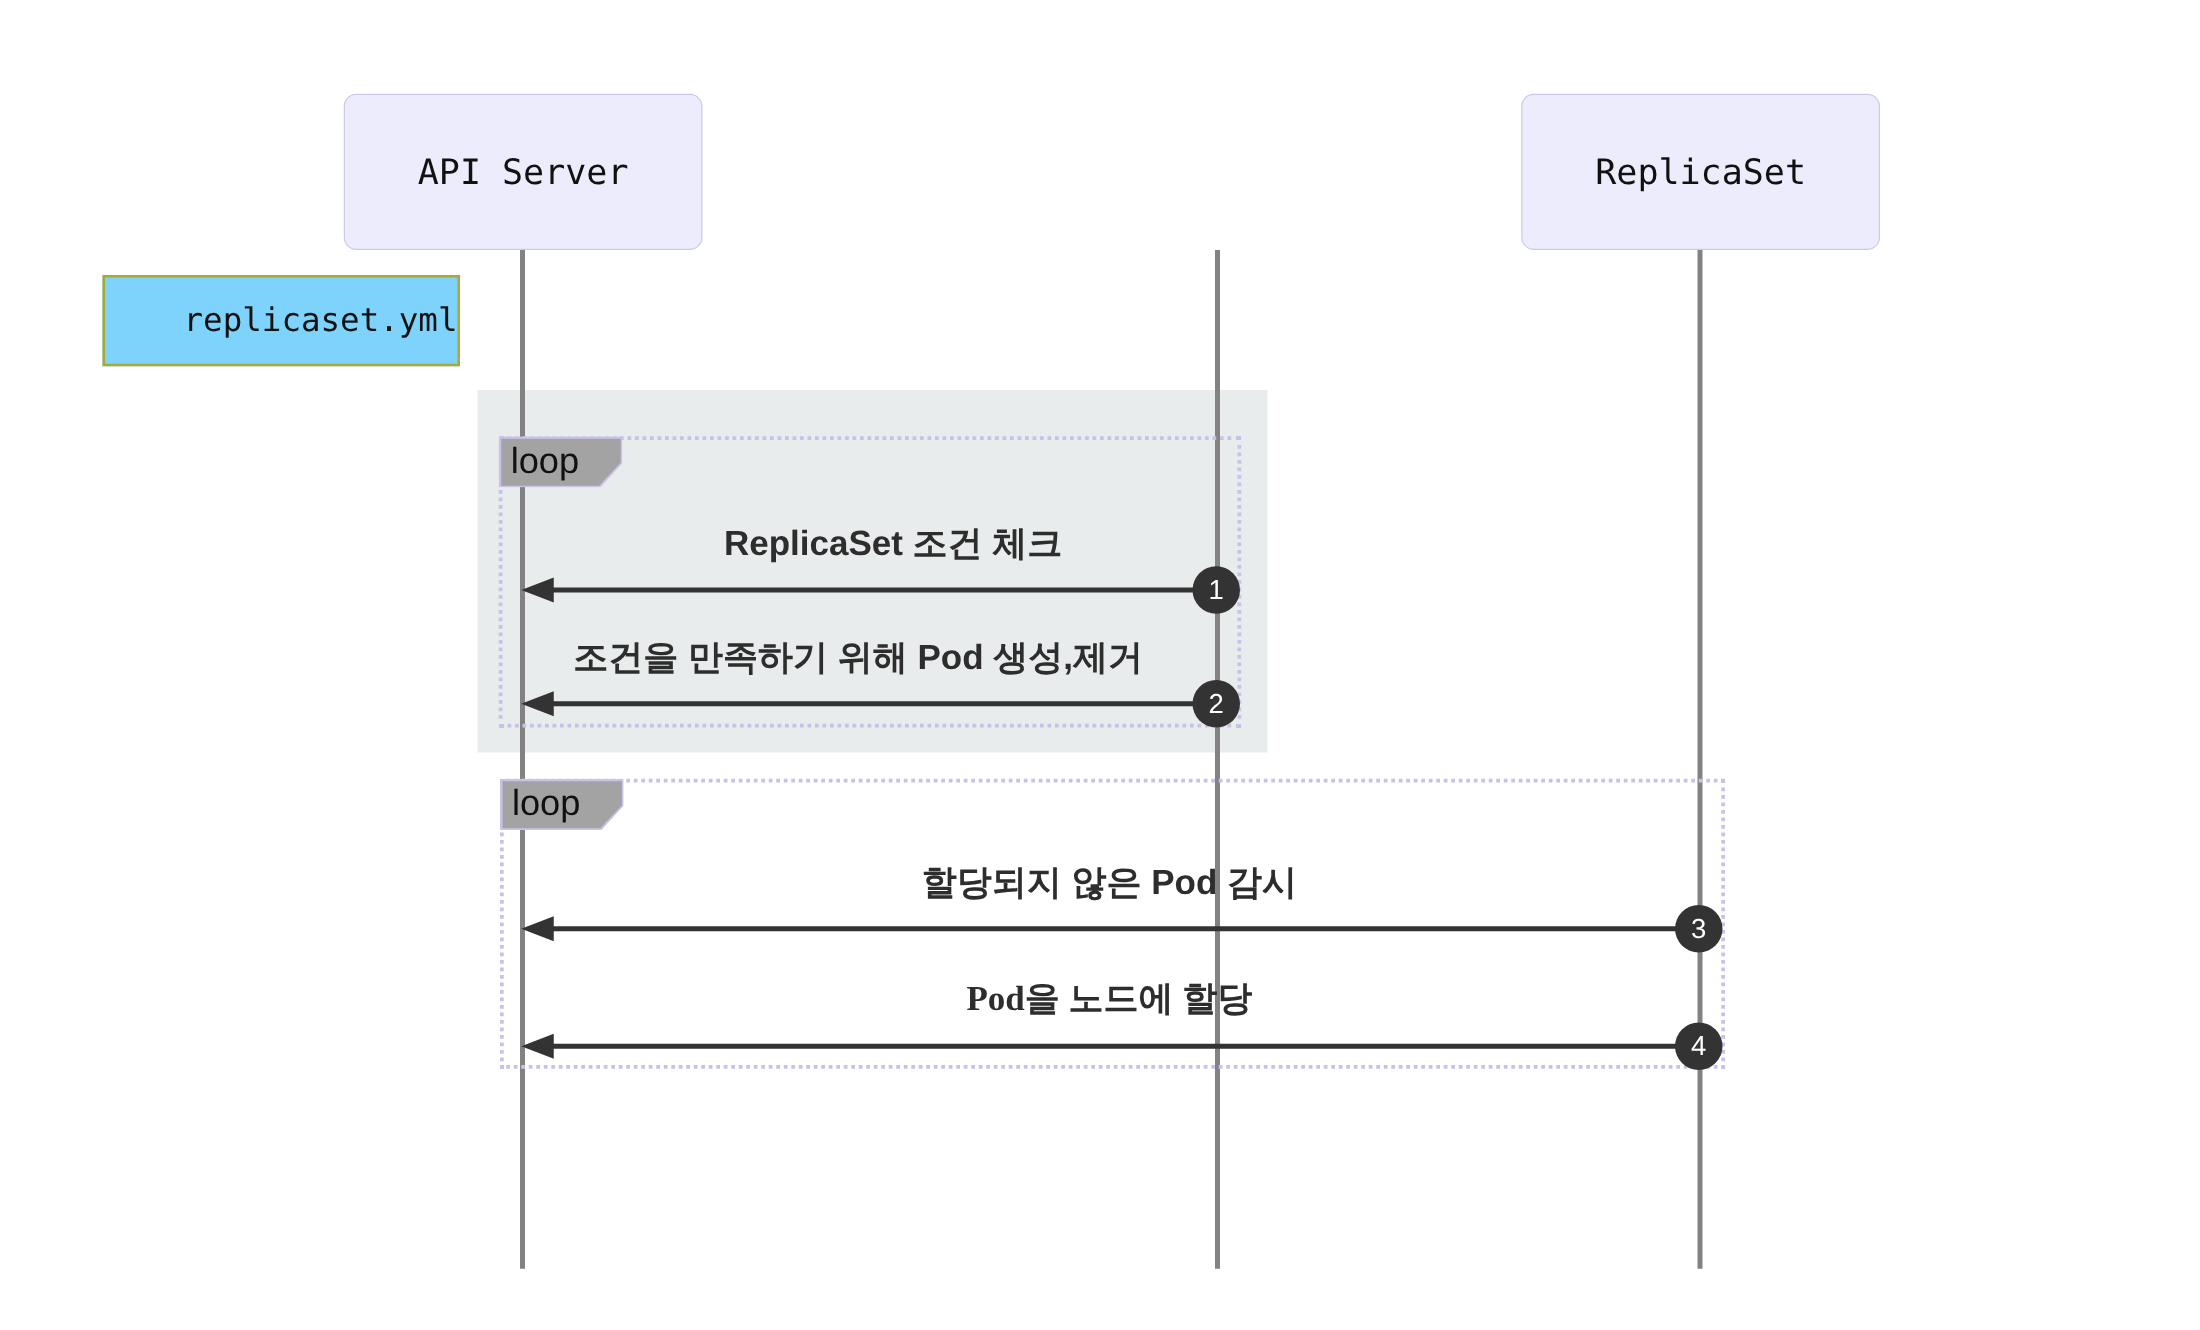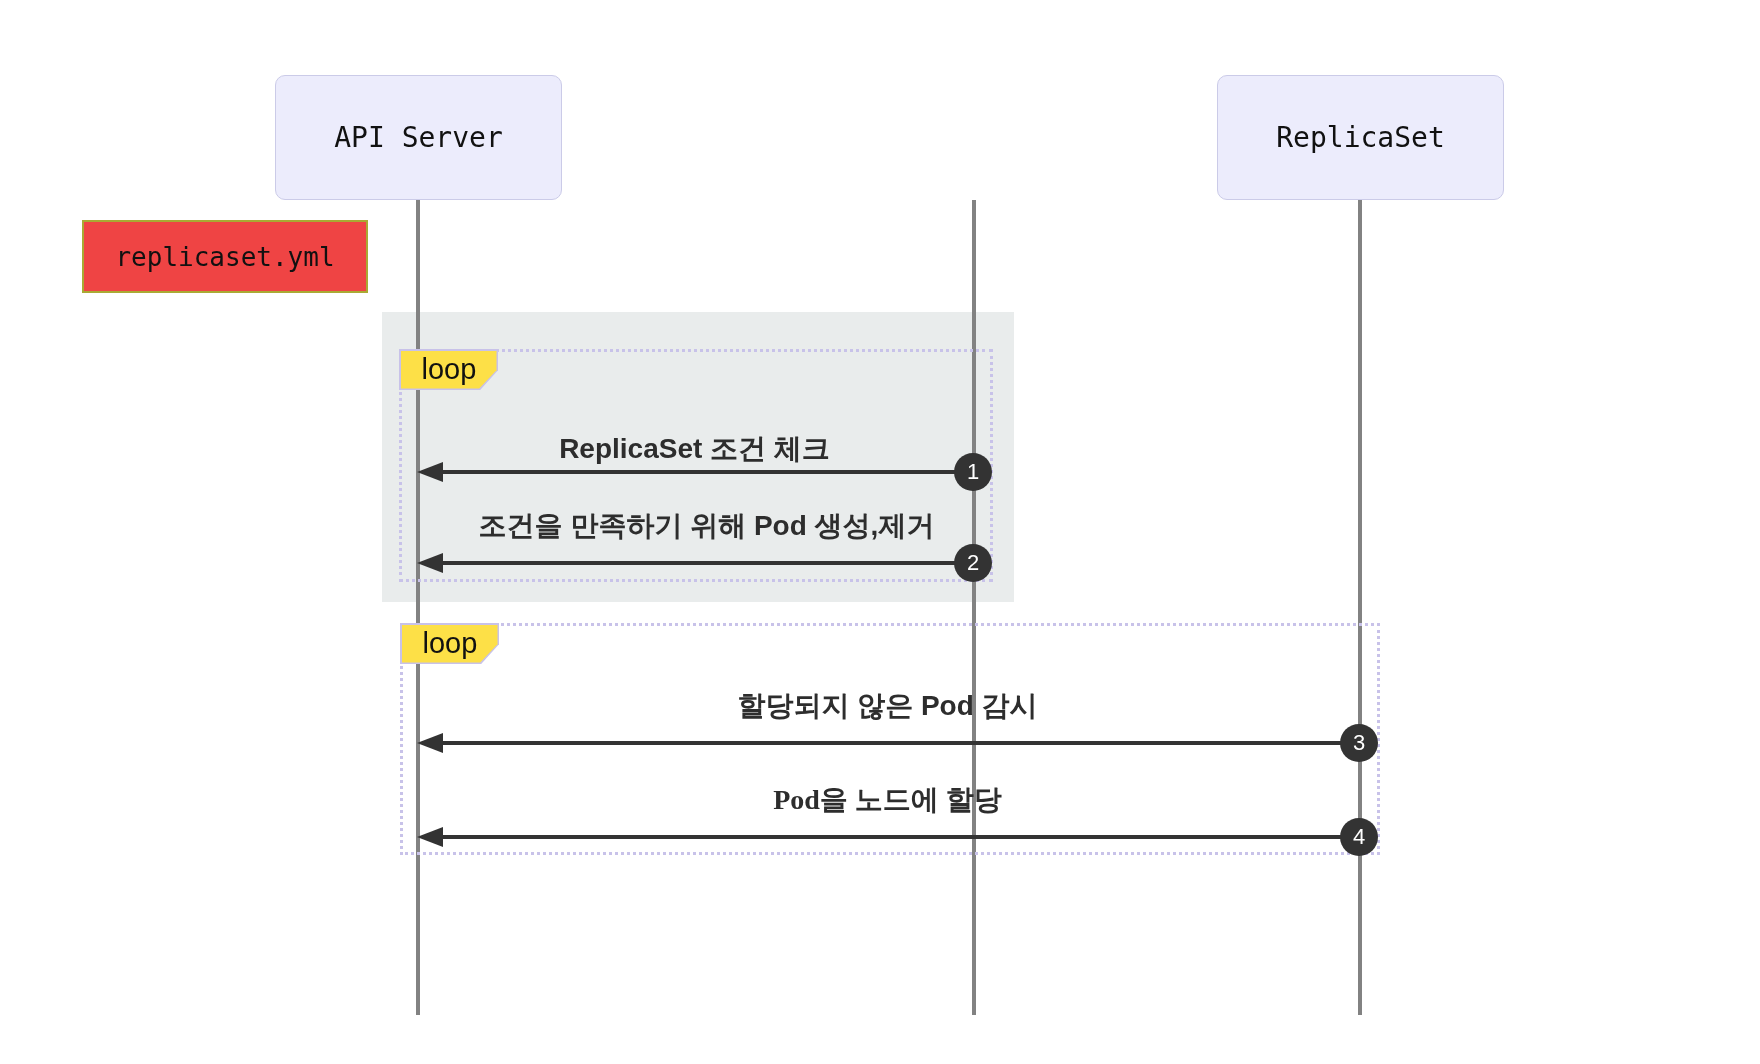--- a/index.html
+++ b/index.html
@@ -25,58 +25,58 @@
   
   .hl-rect{position:absolute;left:382px;top:312px;width:632px;height:290px;background:#E9ECEC;}
 
   
   .loop-frame{position:absolute;box-sizing:border-box;border:3px dotted #C8C2E9;}
   .loop-frame.f1{left:399px;top:349px;width:594px;height:233px;}
   .loop-frame.f2{left:400px;top:623px;width:980px;height:232px;}
   .loop-tag{position:absolute;left:-3px;top:-3px;width:99px;height:41px;
             clip-path:polygon(0 0,100% 0,100% 52%,82% 100%,0 100%);background:#C8C2E9;}
   .loop-tag-inner{position:absolute;left:1.5px;top:1.5px;right:1.5px;bottom:1.5px;
-            clip-path:polygon(0 0,100% 0,100% 52%,82% 100%,0 100%);background:#fde047;
-            display:flex;align-items:center;padding-left:21px;box-sizing:border-box;
+            clip-path:polygon(0 0,100% 0,100% 52%,82% 100%,0 100%);background:#a3a3a3;
+            display:flex;align-items:center;padding-left:8px;box-sizing:border-box;
             font-size:29px;color:#111111;line-height:1;}
 
   
   .msg-label{position:absolute;height:40px;line-height:40px;text-align:center;
              font-size:28px;font-weight:700;color:#2D2D2D;}
   .msg-line{position:absolute;height:4px;background:#333333;}
   .msg-head{position:absolute;width:0;height:0;
             border-top:10px solid transparent;border-bottom:10px solid transparent;
             border-right:26px solid #333333;}
   .seq-badge{position:absolute;width:38px;height:38px;border-radius:50%;background:#333333;
              color:#ffffff;display:flex;align-items:center;justify-content:center;
              font-size:22px;line-height:1;}
 
-  .m1 .msg-label{left:416px;width:557px;top:429px;}
+  .m1 .msg-label{left:416px;width:557px;top:415px;padding-left:20px;}
   .m1 .msg-line{left:438px;width:535px;top:470px;}
   .m1 .msg-head{left:417px;top:462px;}
   .m1 .seq-badge{left:954px;top:453px;}
 
-  .m2 .msg-label{left:428px;width:557px;top:506px;}
+  .m2 .msg-label{left:408px;width:557px;top:506px;}
   .m2 .msg-line{left:438px;width:535px;top:561px;}
   .m2 .msg-head{left:417px;top:553px;}
   .m2 .seq-badge{left:954px;top:544px;}
 
   .m3 .msg-label{left:416px;width:943px;top:686px;}
   .m3 .msg-line{left:438px;width:921px;top:741px;}
   .m3 .msg-head{left:417px;top:733px;}
   .m3 .seq-badge{left:1340px;top:724px;}
 
   .m4 .msg-label{left:416px;width:943px;top:780px;font-family:Liberation Serif, serif;}
   .m4 .msg-line{left:438px;width:921px;top:835px;}
   .m4 .msg-head{left:417px;top:827px;}
   .m4 .seq-badge{left:1340px;top:818px;}
 
   
-  .note{position:absolute;box-sizing:border-box;background:#ef4444;border:2px solid #AAAA33;
-        display:flex;align-items:center;justify-content:center;text-align:center;
+  .note{position:absolute;box-sizing:border-box;background:#7dd3fc;border:2px solid #AAAA33;
+        display:flex;align-items:center;justify-content:flex-end;text-align:center;
         font-family:"DejaVu Sans Mono", monospace;font-size:26px;color:#111111;
         white-space:pre-line;line-height:38px;}
   .note.n1{left:82px;top:220px;width:286px;height:73px;}
   .note.n2{left:1408px;top:875px;width:289px;height:140px;}
 </style>
 </head>
 <body>
 
 <div class="canvas">
 

